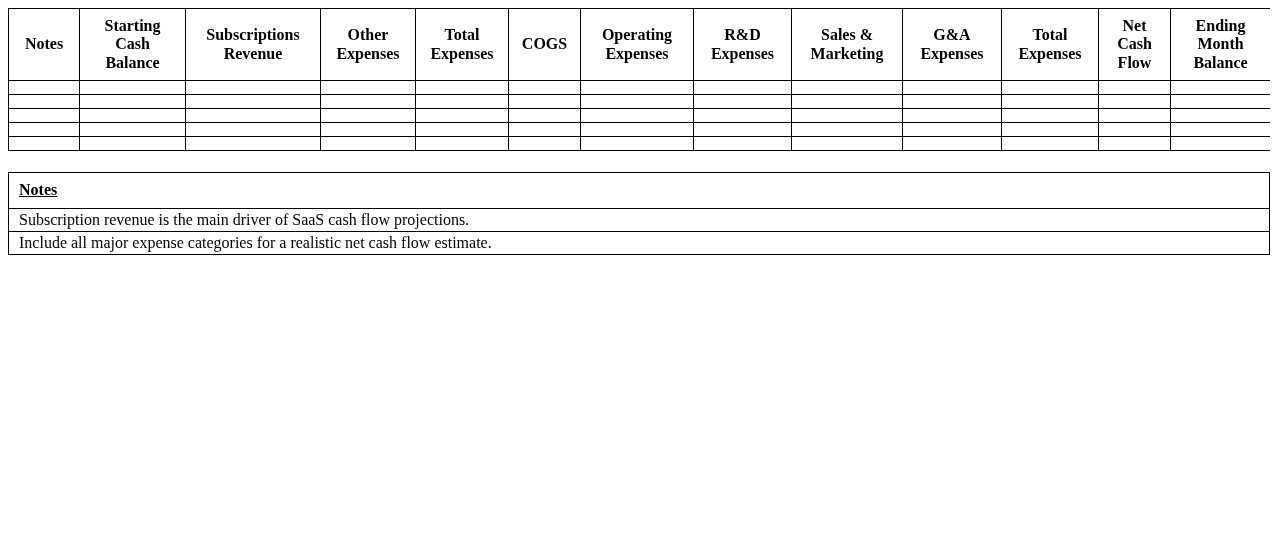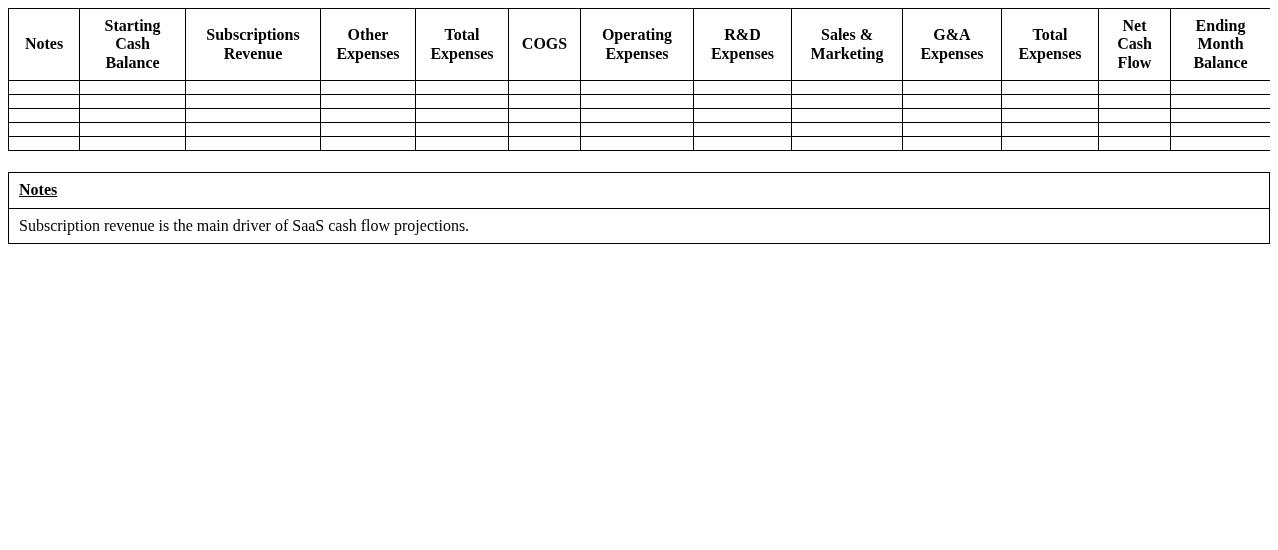--- a/index.html
+++ b/index.html
@@ -32,21 +32,21 @@
   .notes-table th {
     font-weight: bold;
     text-align: left;
     vertical-align: middle;
     padding: 8px 10px;
     text-decoration: underline;
   }
   .notes-table td {
     text-align: left;
     vertical-align: middle;
-    padding: 8px 10px;
+    padding: 2px 10px;
   }
 </style>
 </head>
 <body>
 
 <table class="cashflow-table">
   <colgroup>
     <col style="width:71px">
     <col style="width:106px">
     <col style="width:135px">
@@ -160,14 +160,17 @@
 <table class="notes-table">
   <thead>
     <tr>
       <th>Notes</th>
     </tr>
   </thead>
   <tbody>
     <tr>
       <td>Subscription revenue is the main driver of SaaS cash flow projections.</td>
     </tr>
+    <tr>
+      <td>Include all major expense categories for a realistic net cash flow estimate.</td>
+    </tr>
   </tbody>
 </table>
 
 </body></html>

